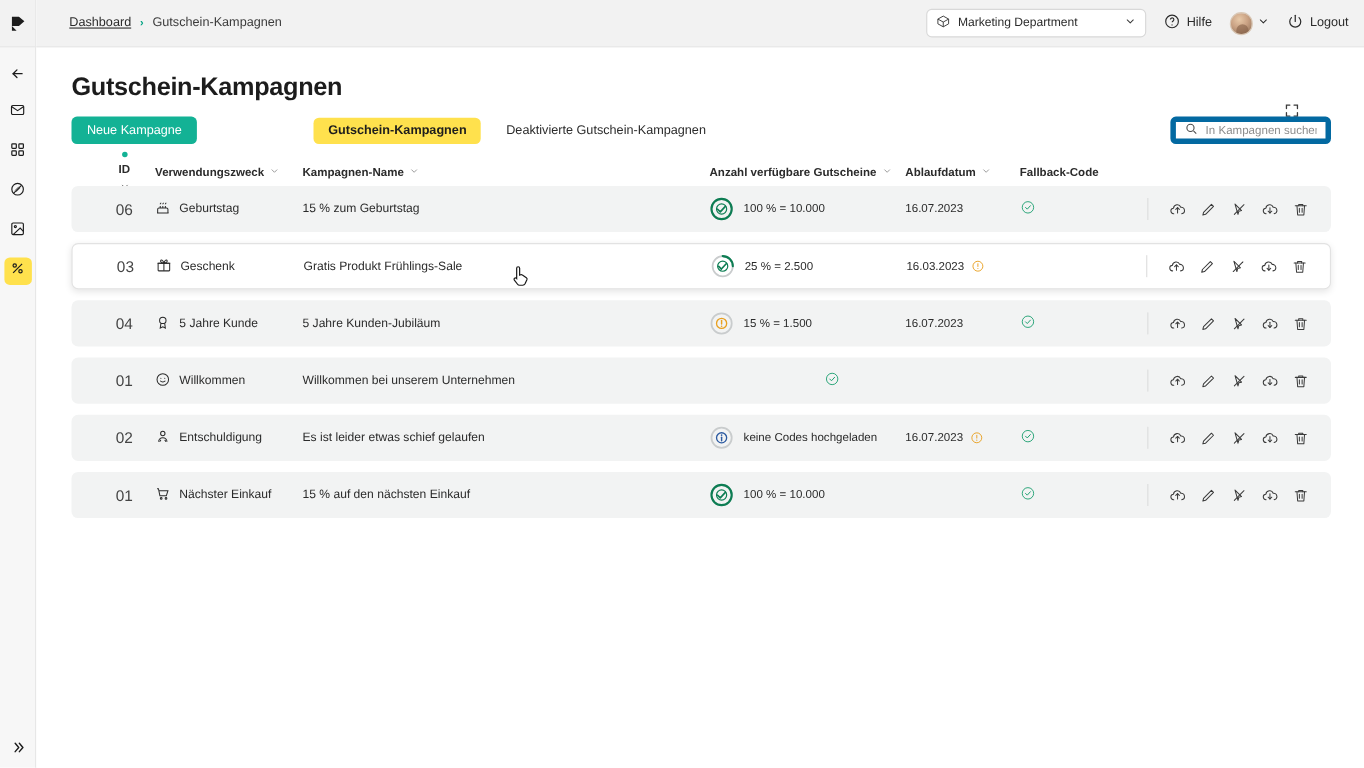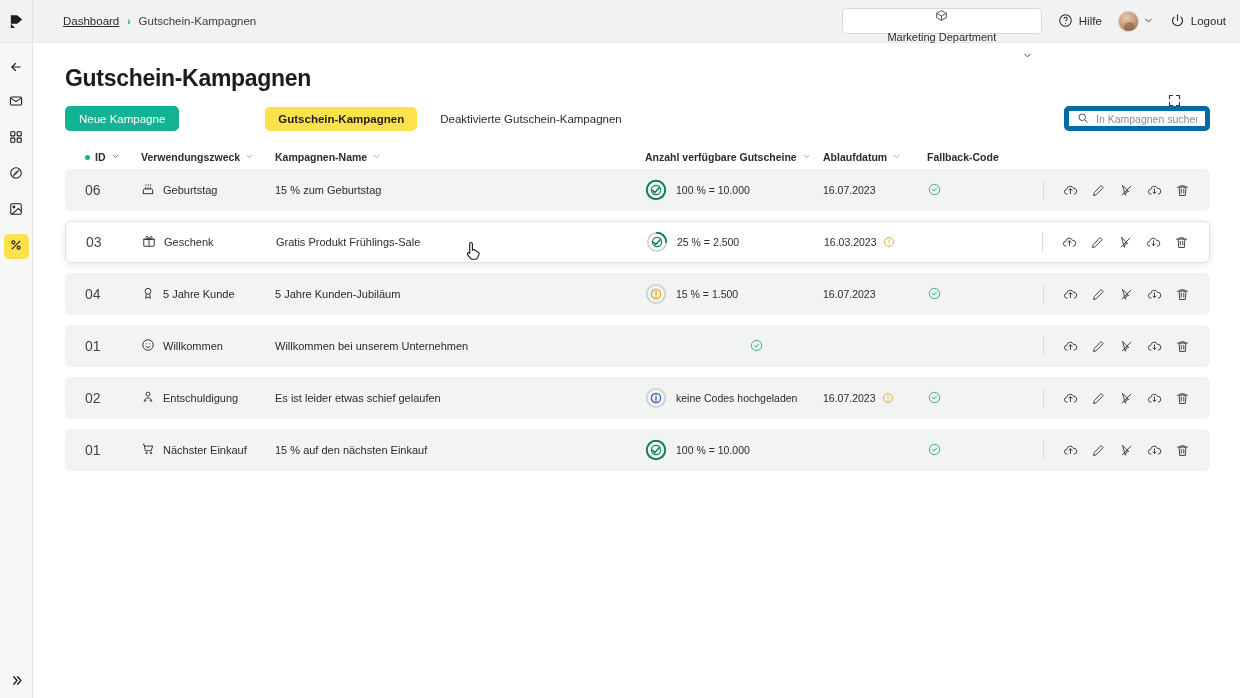--- a/index.html
+++ b/index.html
@@ -45,42 +45,42 @@
   .crumbs { display: flex; align-items: center; gap: 8px; font-size: 11.5px; color: #2b2b2b; }
   .crumb-link { text-decoration: underline; cursor: pointer; color: #2b2b2b; }
   .crumb-sep { color: #00a383; font-size: 10px; font-weight: bold; }
   .crumb-cur { color: #3b3b3b; }
 
   .top-right { margin-left: auto; display: flex; align-items: center; gap: 16px; }
   .dept-select {
     width: 200px; height: 26px; background: #fff;
     border: 1px solid #d8d8d8; border-radius: 5px;
     display: flex; align-items: center; gap: 7px; padding: 0 8px;
-    font-size: 11px; color: #2b2b2b; cursor: pointer; flex-direction: column;
+    font-size: 11px; color: #2b2b2b; cursor: pointer;
   }
   .dept-select .caret { margin-left: auto; }
   .top-action { display: flex; align-items: center; gap: 6px; font-size: 11.5px; color: #2b2b2b; cursor: pointer; }
   .avatar-wrap { display: flex; align-items: center; gap: 4px; cursor: pointer; }
   .avatar {
     width: 21px; height: 21px; border-radius: 50%;
     background: radial-gradient(circle at 40% 30%, #e8c9a8 0%, #c9a183 45%, #8a6a52 100%);
     border: 1px solid #d9c8b6; overflow: hidden; position: relative;
   }
   .avatar::after {
     content: ""; position: absolute; left: 5px; top: 10px;
     width: 11px; height: 11px; border-radius: 50% 50% 40% 40%;
     background: #7d5a42; opacity: .55;
   }
 
   
   .page-head { padding: 22px 30px 0 32px; position: relative; }
   .page-title { font-size: 23px; font-weight: bold; letter-spacing: -0.3px; color: #1c1c1c; }
   .expand-btn { position: absolute; right: 58px; top: 50px; cursor: pointer; }
 
-  .toolbar { display: flex; align-items: center; padding: 14px 30px 0 32px; position: relative; }
+  .toolbar { display: flex; align-items: center; padding: 14px 30px 0 32px; position: relative; gap: 20px; }
   .btn-new {
     background: #13b295; color: #fff; border: none; border-radius: 5px;
     height: 25px; padding: 0 14px; font-size: 11.5px; font-family: inherit;
     cursor: pointer; font-weight: 500;
   }
   .tabs { display: flex; align-items: center; gap: 10px; margin-left: 86px; }
   .tab {
     height: 24px; padding: 0 13px; border-radius: 5px;
     display: flex; align-items: center; font-size: 11.5px; cursor: pointer; color: #2b2b2b;
   }
@@ -96,21 +96,21 @@
   }
   .search-box input::placeholder { color: #8d8d8d; }
 
   
   .table { padding: 14px 30px 0 32px; }
   .thead { display: flex; align-items: center; height: 24px; padding: 0 20px; }
   .th { font-size: 10.5px; font-weight: bold; color: #2b2b2b; display: flex; align-items: center; gap: 5px; }
   .th .sort { opacity: .75; }
   .dot { width: 5px; height: 5px; border-radius: 50%; background: #13b295; display: inline-block; }
 
-  .col-id     { width: 56px; }
+  .col-id     { width: 56px; flex-direction: column; }
   .col-use    { width: 134px; }
   .col-name   { width: 370px; }
   .col-count  { width: 178px; }
   .col-date   { width: 104px; }
   .col-fb     { width: 86px; }
   .col-act    { flex: 1; display: flex; justify-content: flex-end; }
 
   .row {
     display: flex; align-items: center; height: 42px;
     padding: 0 20px; background: #f2f3f3; border-radius: 6px;

